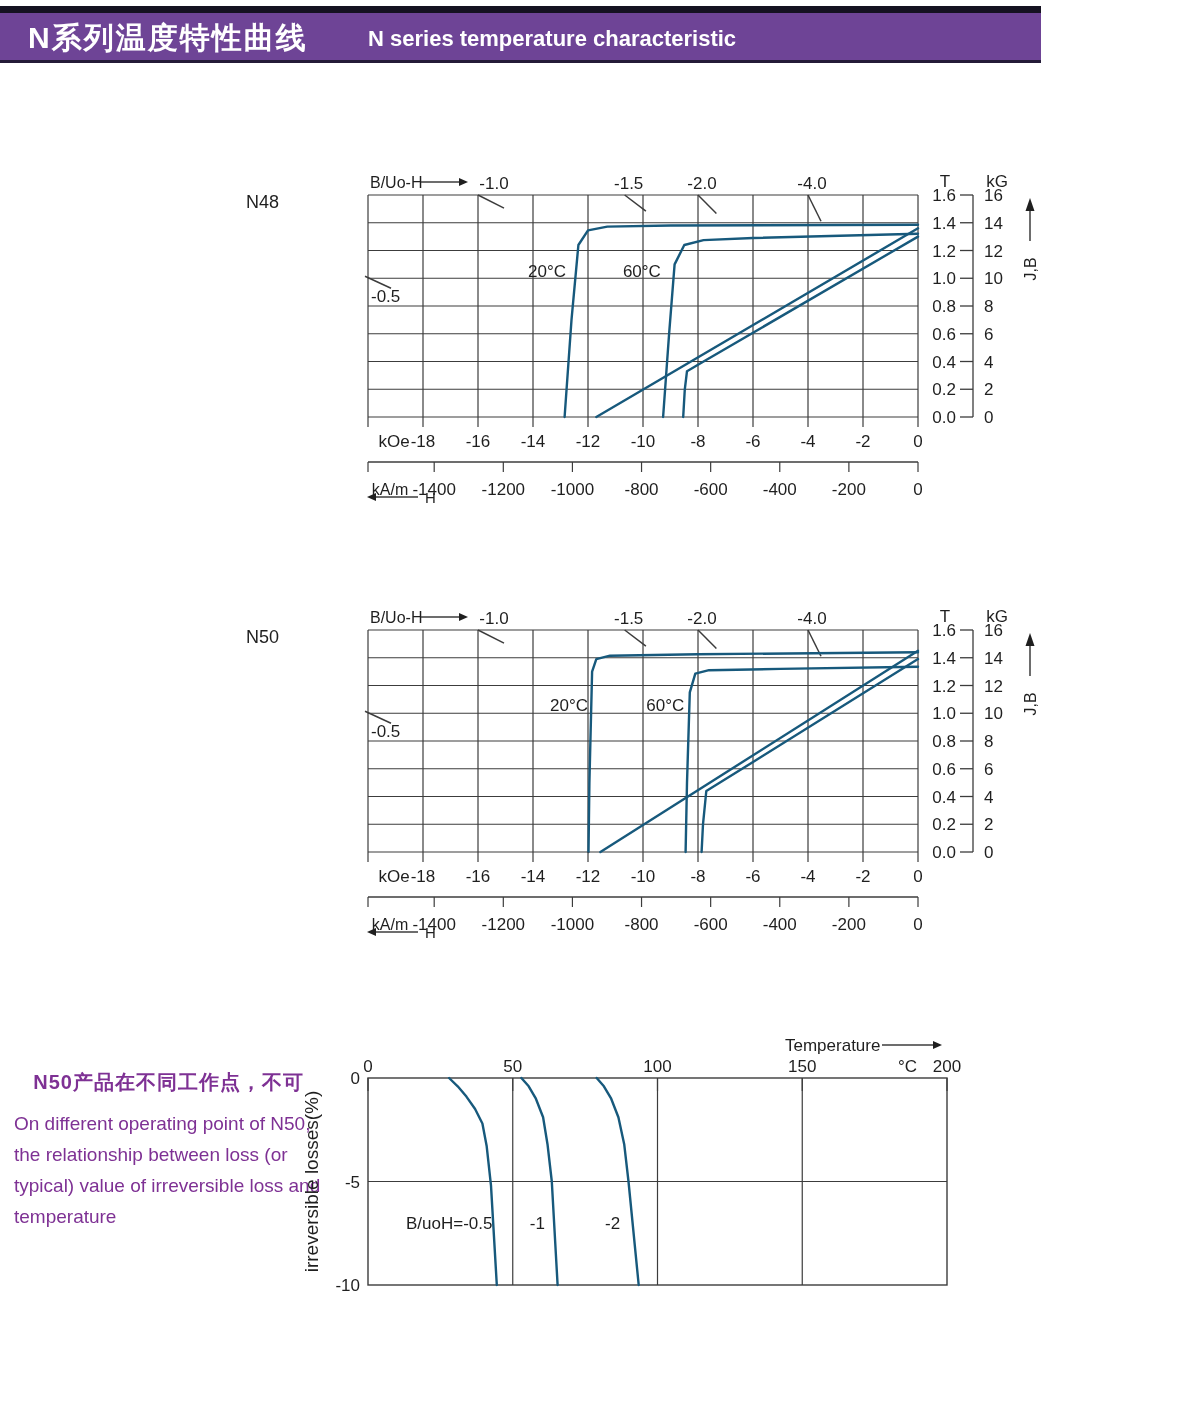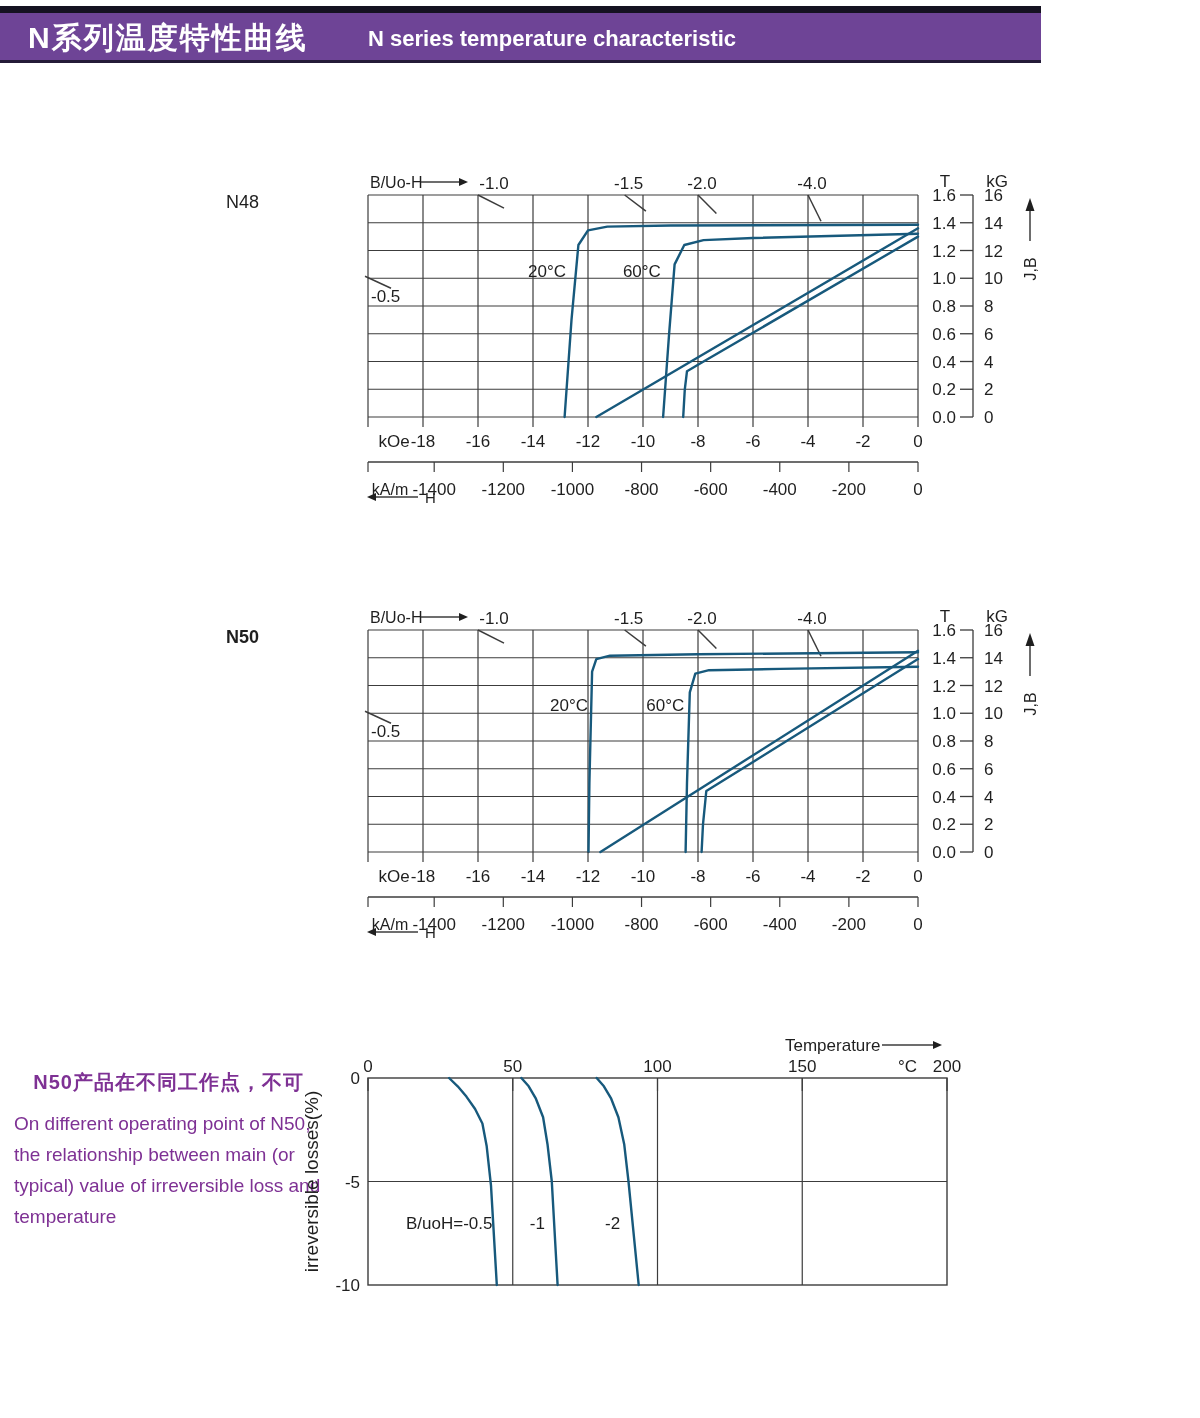--- a/index.html
+++ b/index.html
@@ -5,46 +5,46 @@
   html,body{margin:0;padding:0;background:#ffffff;}
   .page{position:relative;width:1044px;height:1418px;background:#ffffff;overflow:hidden;
         font-family:"Liberation Sans",sans-serif;color:#1f1f1f;}
   .banner-toprule{position:absolute;left:0;top:6px;width:1041px;height:7px;background:#151221;}
   .banner{position:absolute;left:0;top:13px;width:1041px;height:47px;background:#6e4496;}
   .banner-botrule{position:absolute;left:0;top:60px;width:1041px;height:3px;background:#241b38;}
   .title-zh{position:absolute;left:28px;top:18px;font-size:30px;font-weight:bold;color:#ffffff;
             letter-spacing:2px;white-space:nowrap;}
   .title-en{position:absolute;left:368px;top:26px;font-size:22px;font-weight:bold;color:#ffffff;
             white-space:nowrap;}
-  .grade-label{position:absolute;font-size:18px;color:#1f1f1f;}
+  .grade-label{position:absolute;font-size:18px;color:#1f1f1f;margin-left:20px;}
   .notes{position:absolute;left:14px;top:1066px;width:290px;color:#7e3194;}
   .note-zh{font-size:20px;font-weight:bold;line-height:33px;letter-spacing:1px;white-space:nowrap;text-align:right;}
   .note-en{font-size:19px;line-height:31px;white-space:nowrap;}
   .note-en-block{margin-top:9px;}
   svg#charts{position:absolute;left:0;top:0;}
   svg text{font-family:"Liberation Sans",sans-serif;}
 </style>
 </head>
 <body>
 
 <div class="page">
   <div class="banner-toprule"></div>
   <div class="banner"></div>
   <div class="banner-botrule"></div>
   <div class="title-zh">N系列温度特性曲线</div>
   <div class="title-en">N  series temperature characteristic</div>
 
   <div class="grade-label" style="left:226px;top:192px;">N48</div>
-  <div class="grade-label" style="left:226px;top:627px;font-weight:bold;">N50</div>
+  <div class="grade-label" style="left:226px;top:627px;">N50</div>
 
   <div class="notes">
     <div class="note-zh">N50产品在不同工作点，不可</div>
     <div class="note-en-block">
       <div class="note-en">On different operating point of N50,</div>
-      <div class="note-en">the relationship between main (or</div>
+      <div class="note-en">the relationship between loss (or</div>
       <div class="note-en">typical) value of irreversible loss and</div>
       <div class="note-en">temperature</div>
     </div>
   </div>
 
   <svg id="charts" width="1200" height="1418" viewBox="0 0 1200 1418">
       <line x1="368" y1="195" x2="368" y2="417" stroke="#3c3c3c" stroke-width="1.2"></line>
       <line x1="423" y1="195" x2="423" y2="417" stroke="#3c3c3c" stroke-width="1.2"></line>
       <line x1="478" y1="195" x2="478" y2="417" stroke="#3c3c3c" stroke-width="1.2"></line>
       <line x1="533" y1="195" x2="533" y2="417" stroke="#3c3c3c" stroke-width="1.2"></line>

